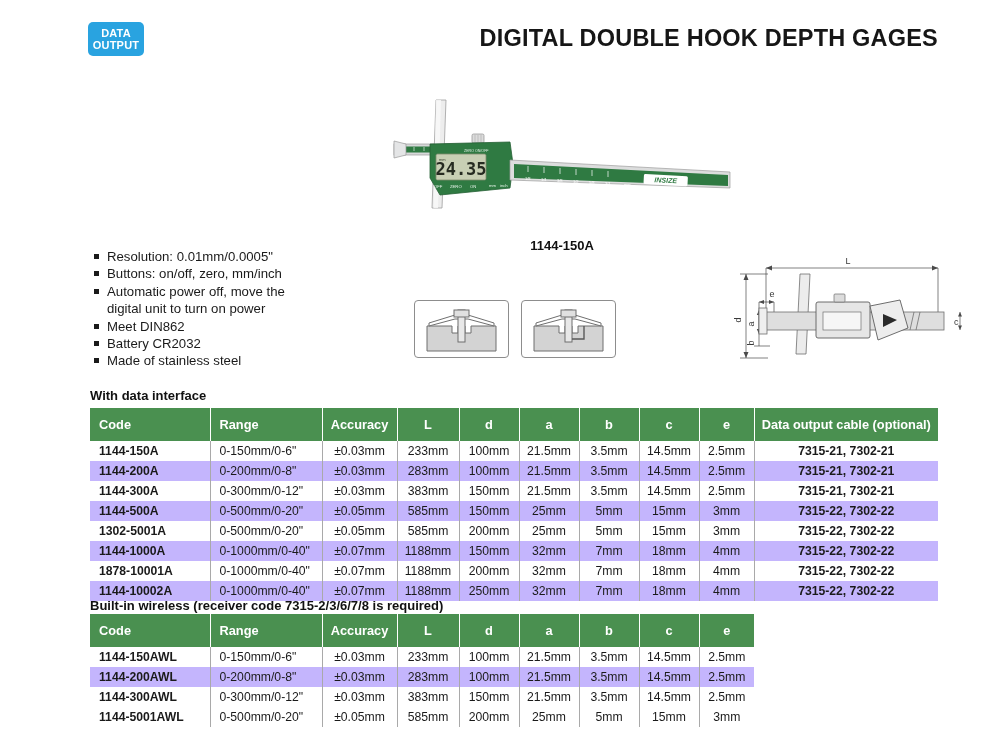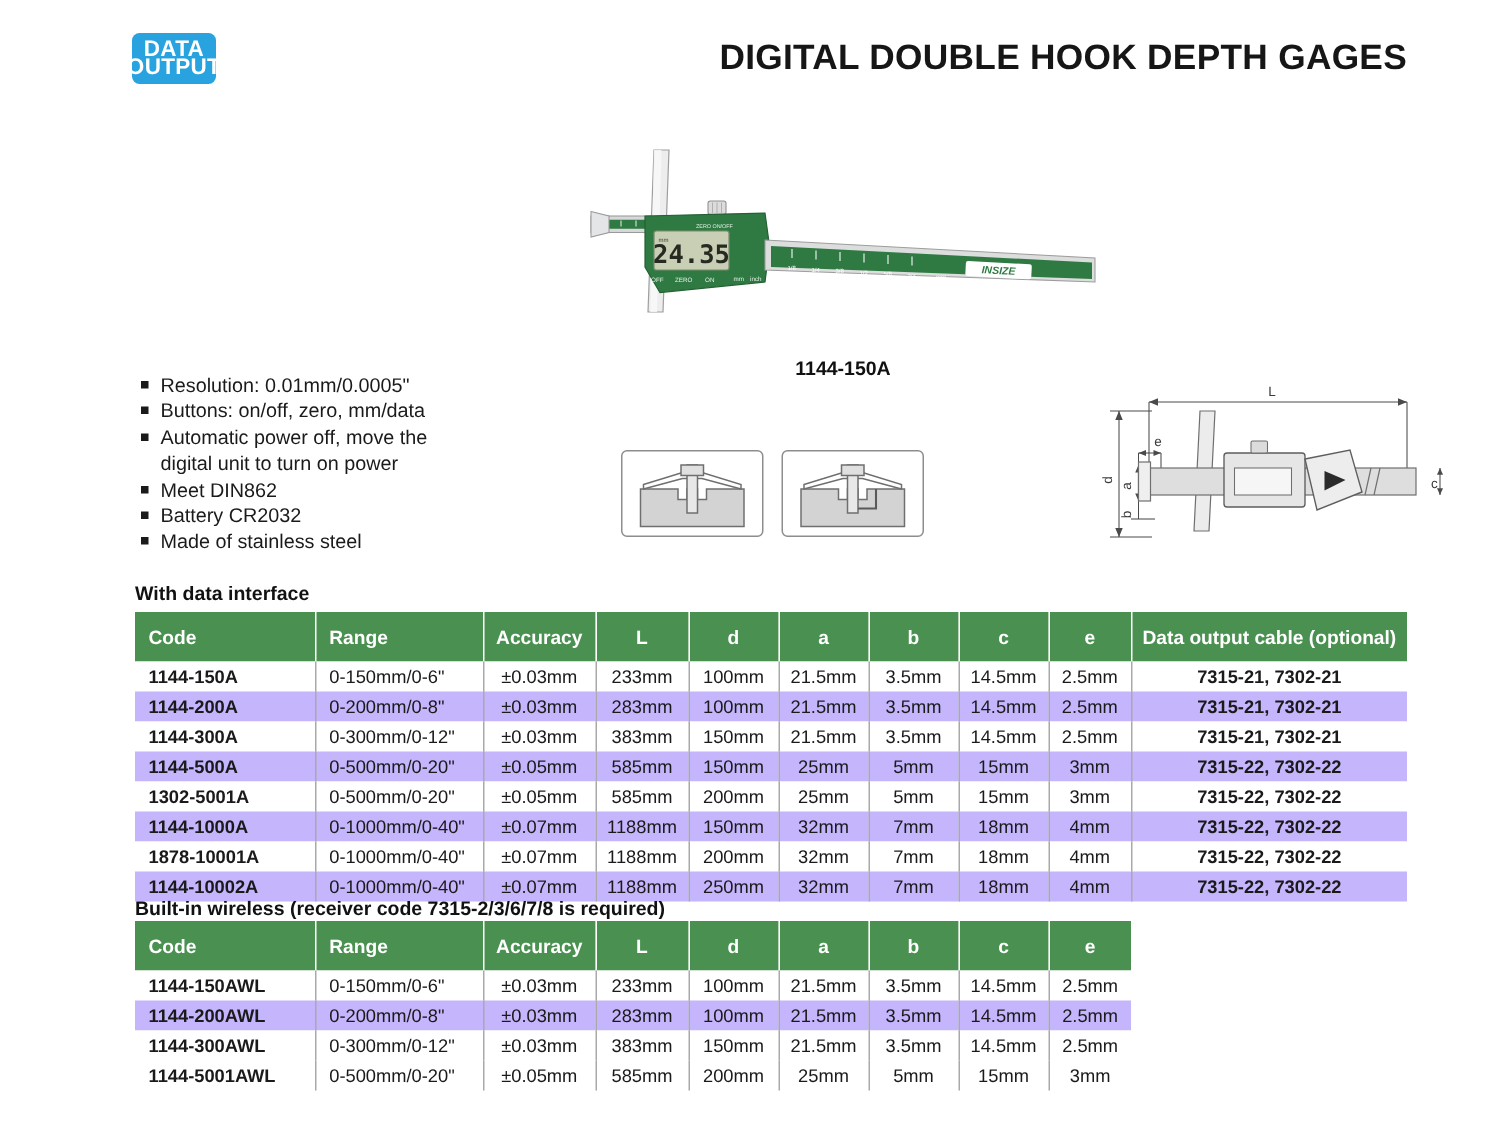--- a/index.html
+++ b/index.html
@@ -18,21 +18,21 @@
   
   #data-output-badge {
     position: absolute;
     left: 88px; top: 22px;
     width: 56px; height: 34px;
     background: #29a3e0;
     border-radius: 5px;
     display: flex; flex-direction: column;
     align-items: center; justify-content: center;
     color: #ffffff;
-    font-size: 15px; font-weight: bold;
+    font-size: 11px; font-weight: bold;
     line-height: 12px;
     letter-spacing: .2px;
   }
   #page-title {
     position: absolute;
     right: 62px; top: 25px;
     font-size: 23.5px;
     font-weight: bold;
     letter-spacing: .2px;
     color: #161616;
@@ -230,21 +230,21 @@
     <g transform="translate(252,82) rotate(3)">
       <rect x="0" y="0" width="44" height="10" rx="1.5" fill="#ffffff"></rect>
       <text x="22" y="7.6" text-anchor="middle" font-family="'Liberation Sans', sans-serif" font-size="7" font-weight="bold" font-style="italic" fill="#2f7a42">INSIZE</text>
     </g>
   </svg>
 </div>
 <div id="product-caption">1144-150A</div>
 
 <div id="feature-list">
   <div class="feat"><span>Resolution: 0.01mm/0.0005"</span></div>
-  <div class="feat"><span>Buttons: on/off, zero, mm/data</span></div>
+  <div class="feat"><span>Buttons: on/off, zero, mm/inch</span></div>
   <div class="feat">
     <span>Automatic power off, move the</span>
     <span class="cont">digital unit to turn on power</span>
   </div>
   <div class="feat"><span>Meet DIN862</span></div>
   <div class="feat"><span>Battery CR2032</span></div>
   <div class="feat"><span>Made of stainless steel</span></div>
 </div>
 
 <div id="app-diagram-1" class="app-diagram">

